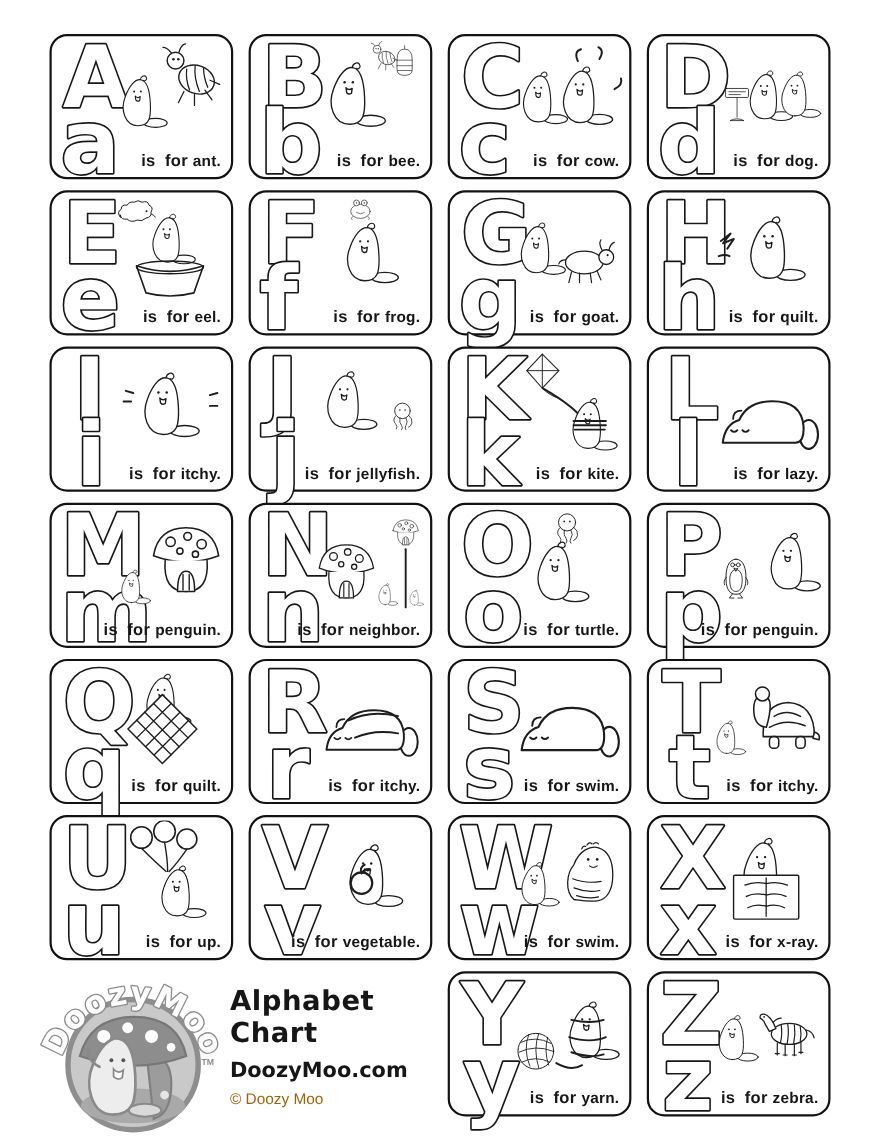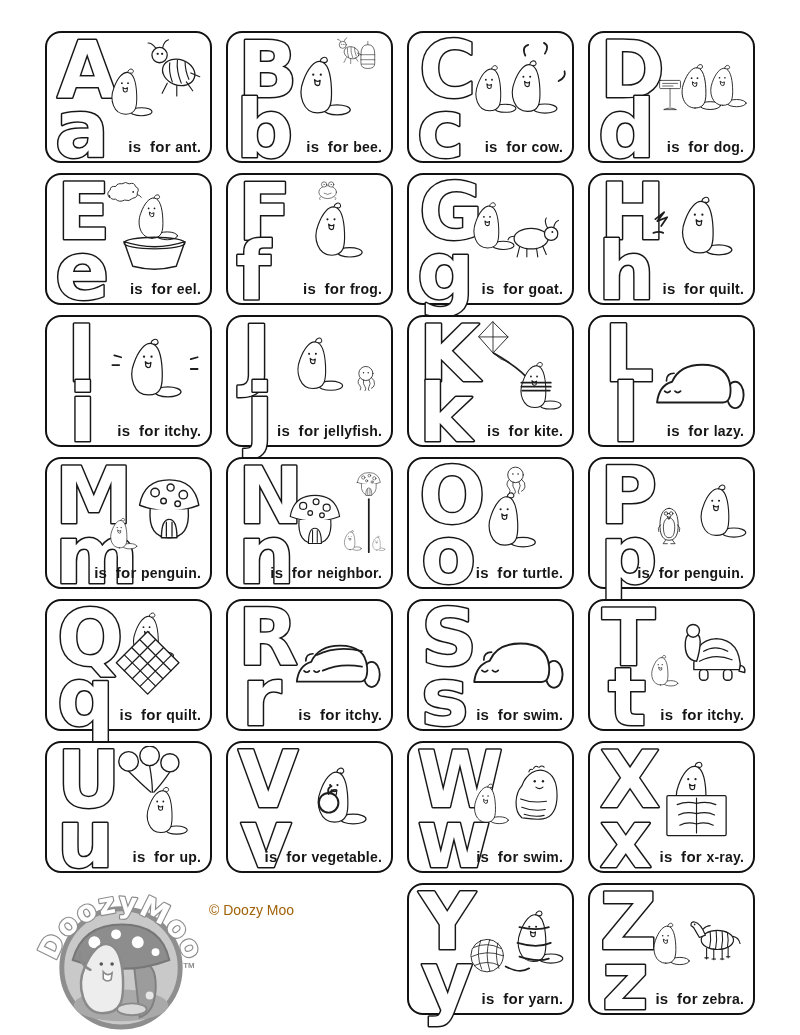--- a/index.html
+++ b/index.html
@@ -490,20 +490,22 @@
       <path d="M44 86q-12-6-10-18" fill="none" stroke="#8a8a8a" stroke-width="2.5" stroke-linecap="round"></path>
       <ellipse cx="86" cy="126" rx="15" ry="6" fill="#d9d9d9" stroke="#8a8a8a" stroke-width="2"></ellipse>
       <circle cx="55" cy="80" r="1.8" fill="#555555"></circle>
         <circle cx="66" cy="80" r="1.8" fill="#555555"></circle>
       <path d="M57 88q4 5 9 1l-1 7q-4 3-8-1z" fill="#ffffff" stroke="#8a8a8a" stroke-width="1.6"></path>
       <path id="arcp" d="M10 76 A 68 68 0 0 1 140 76" fill="none"></path>
       <text class="arc-text"><textPath href="#arcp" startOffset="50%" text-anchor="middle">DoozyMoo</textPath></text>
       <text class="tm" x="138" y="84">TM</text>
     </svg>
     <div class="brand">
+      <div class="brand-title">Alphabet Chart</div>
+      <div class="brand-site">DoozyMoo.com</div>
       <div class="brand-copy">© Doozy Moo</div>
     </div>
   </div>
 
   <div class="card">
     <svg class="letters" viewBox="0 0 62 124">
       <text class="bl up" x="2" y="60">Y</text>
       <text class="bl low" x="4" y="120">y</text>
     </svg>
     <svg class="illus" viewBox="0 0 105 100">

